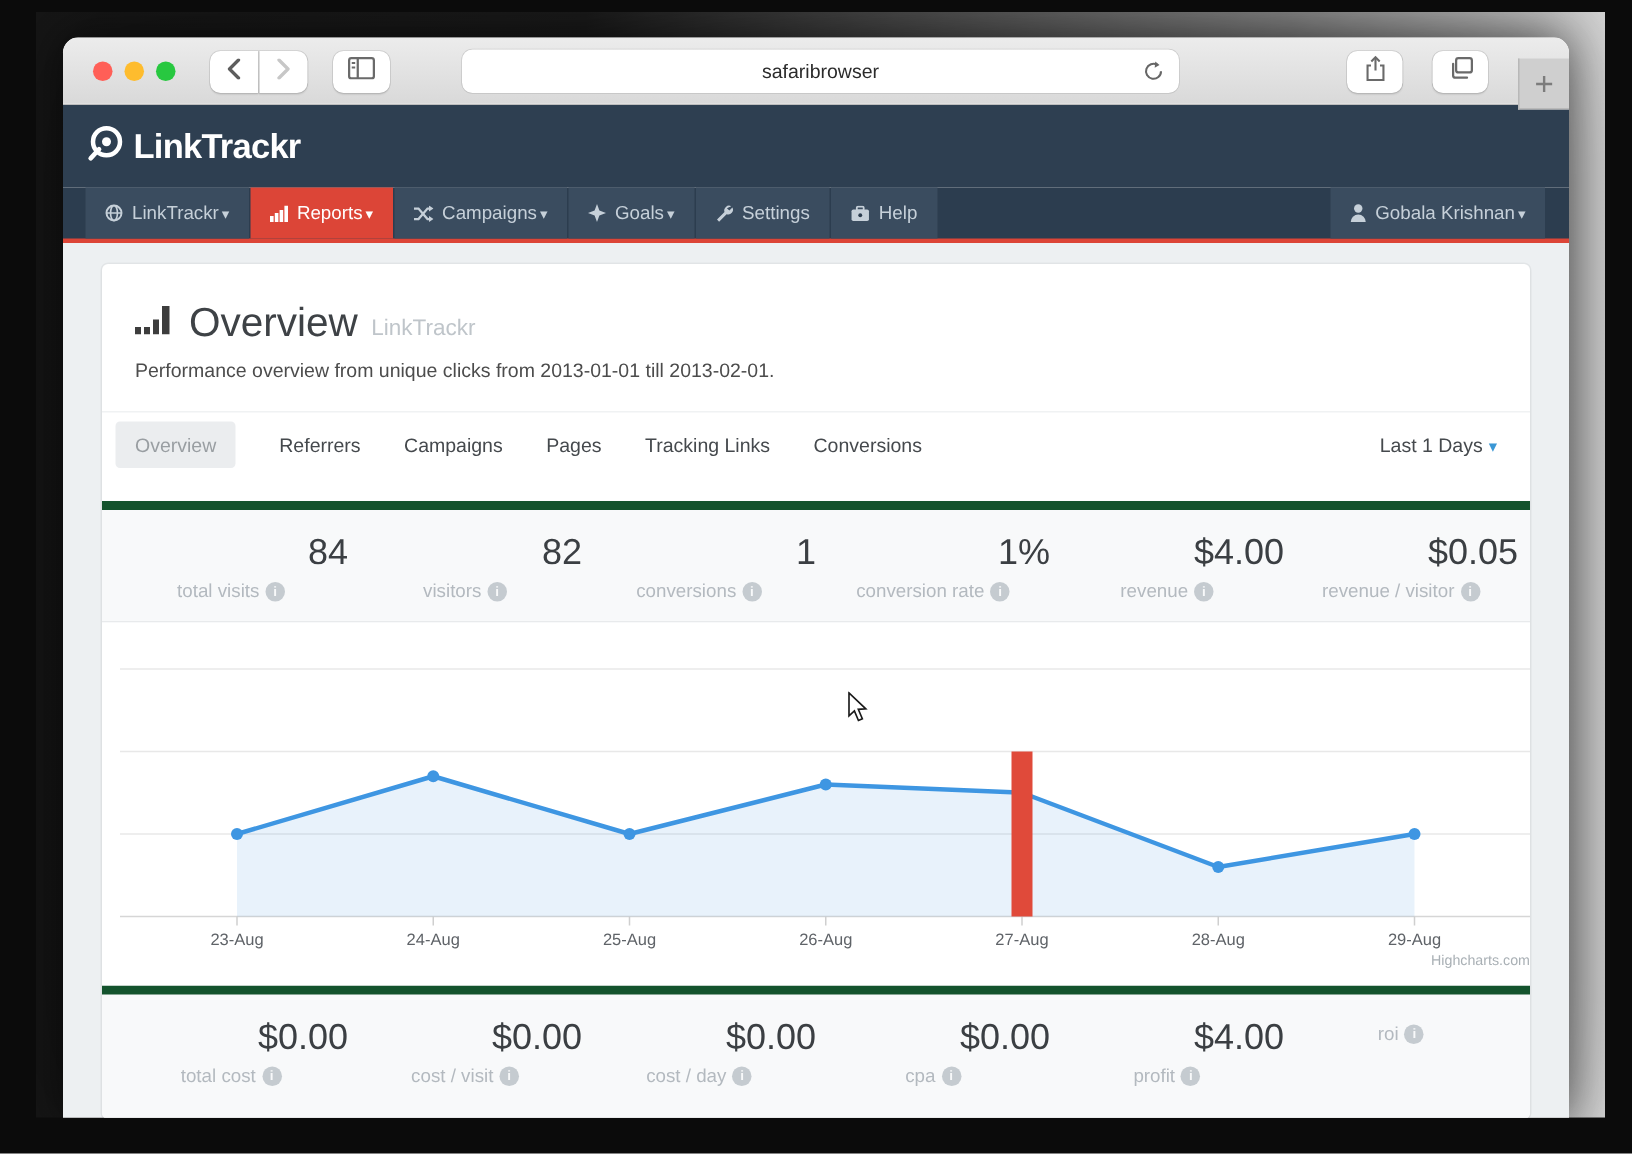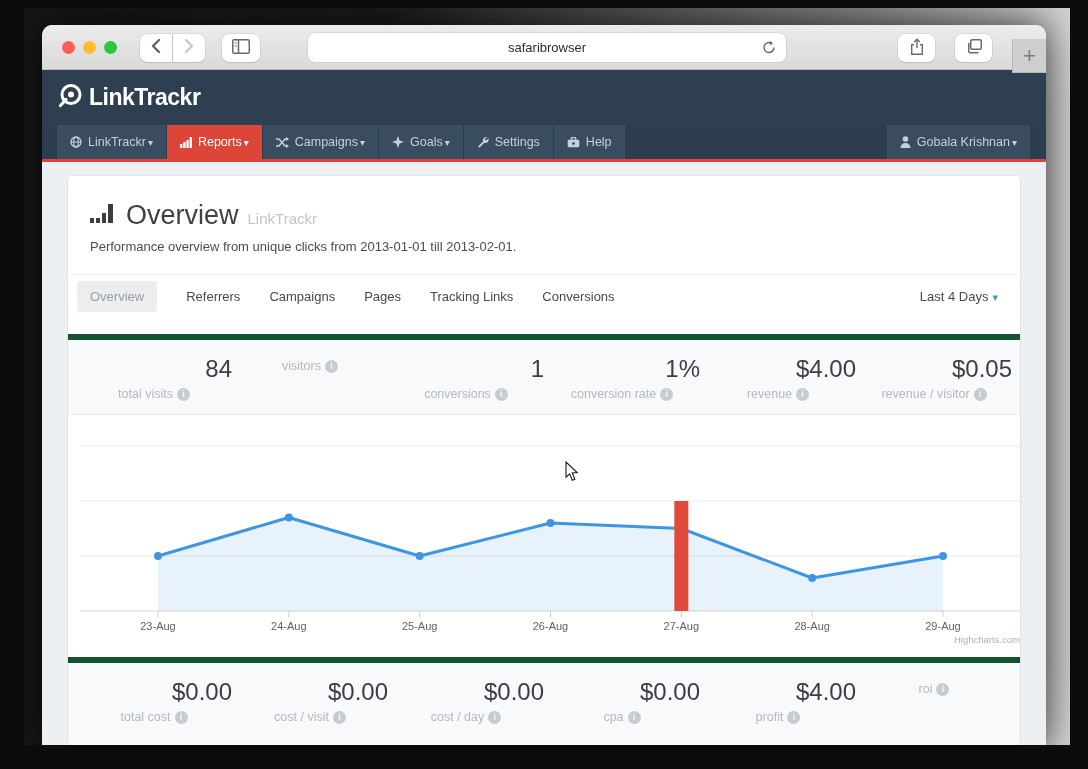--- a/index.html
+++ b/index.html
@@ -281,33 +281,34 @@
         </div>
 
         <div class="tabs-row">
           <span class="tab active">Overview</span>
           <span class="tab">Referrers</span>
           <span class="tab">Campaigns</span>
           <span class="tab">Pages</span>
           <span class="tab">Tracking Links</span>
           <span class="tab">Conversions</span>
           <span class="range-picker">
-            <span class="bluecaret">Last 4 Days</span>
+            <span class="bluecaret">Last 1 Days</span>
           </span>
         </div>
 
         <div class="stats top">
           <div class="stat">
             <div class="stat-value">84</div>
             <div class="stat-label">
                 <span>total visits</span>
                 <i class="info-ic">i</i>
               </div>
           </div>
           <div class="stat">
+            <div class="stat-value">82</div>
             <div class="stat-label">
                 <span>visitors</span>
                 <i class="info-ic">i</i>
               </div>
           </div>
           <div class="stat">
             <div class="stat-value">1</div>
             <div class="stat-label">
                 <span>conversions</span>
                 <i class="info-ic">i</i>

